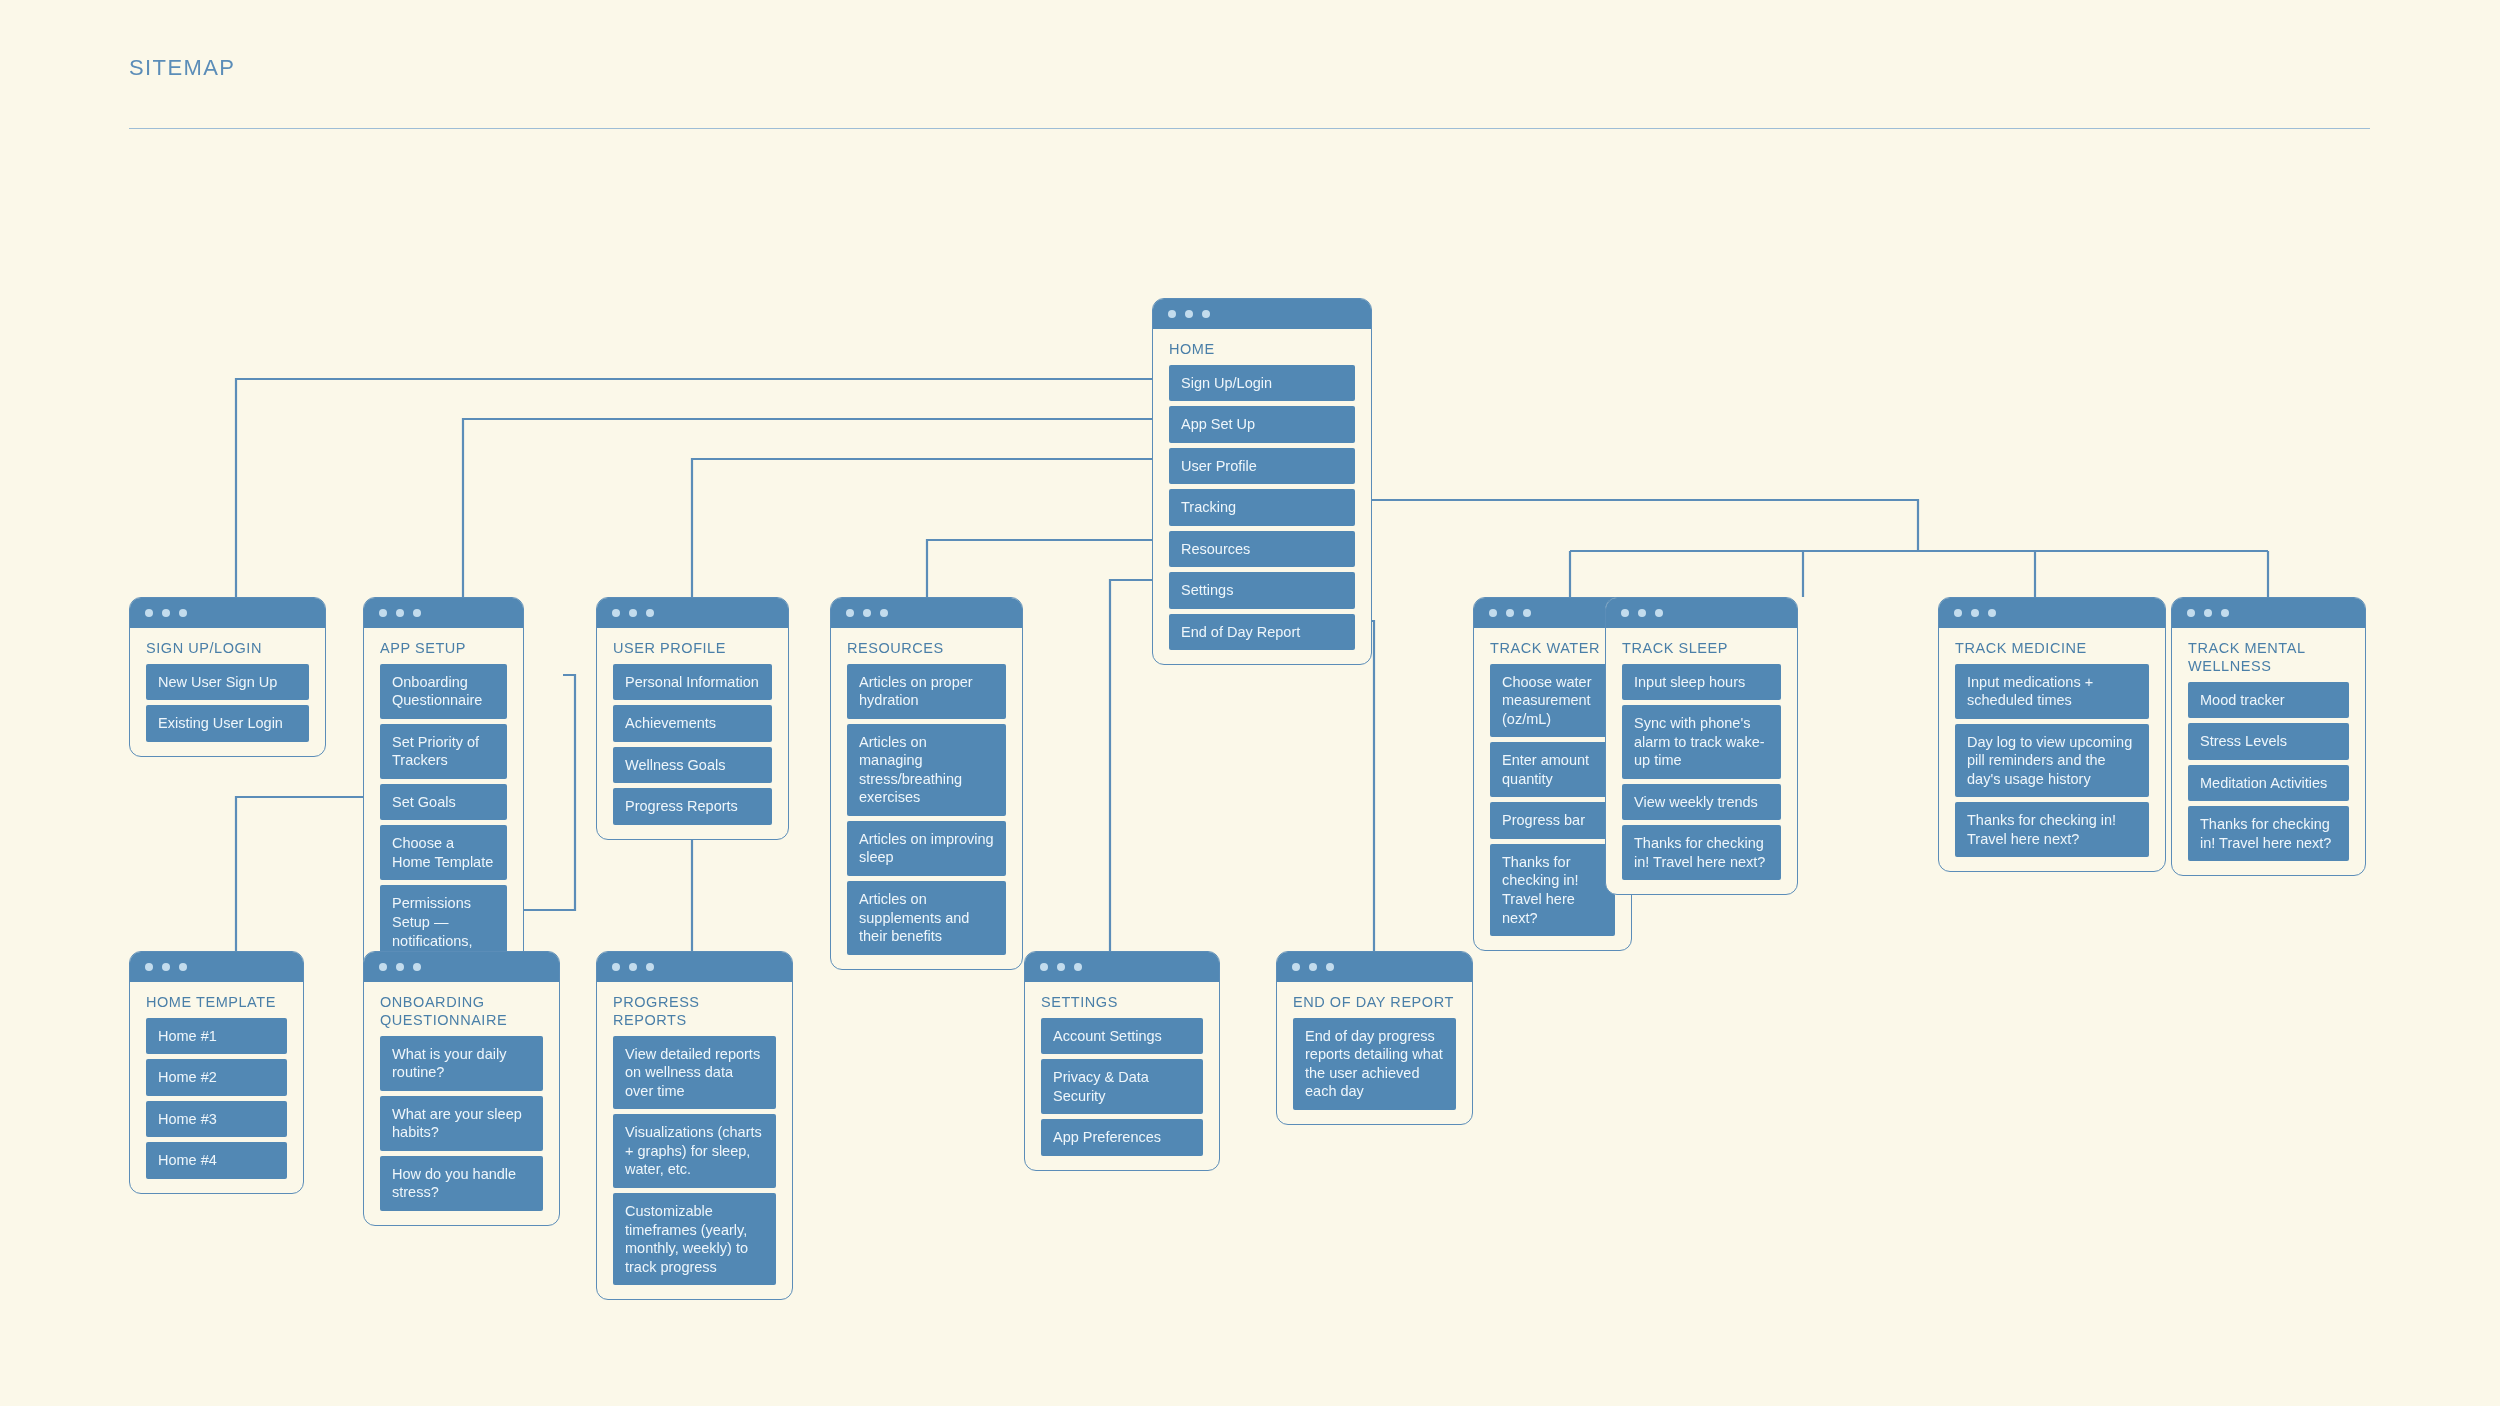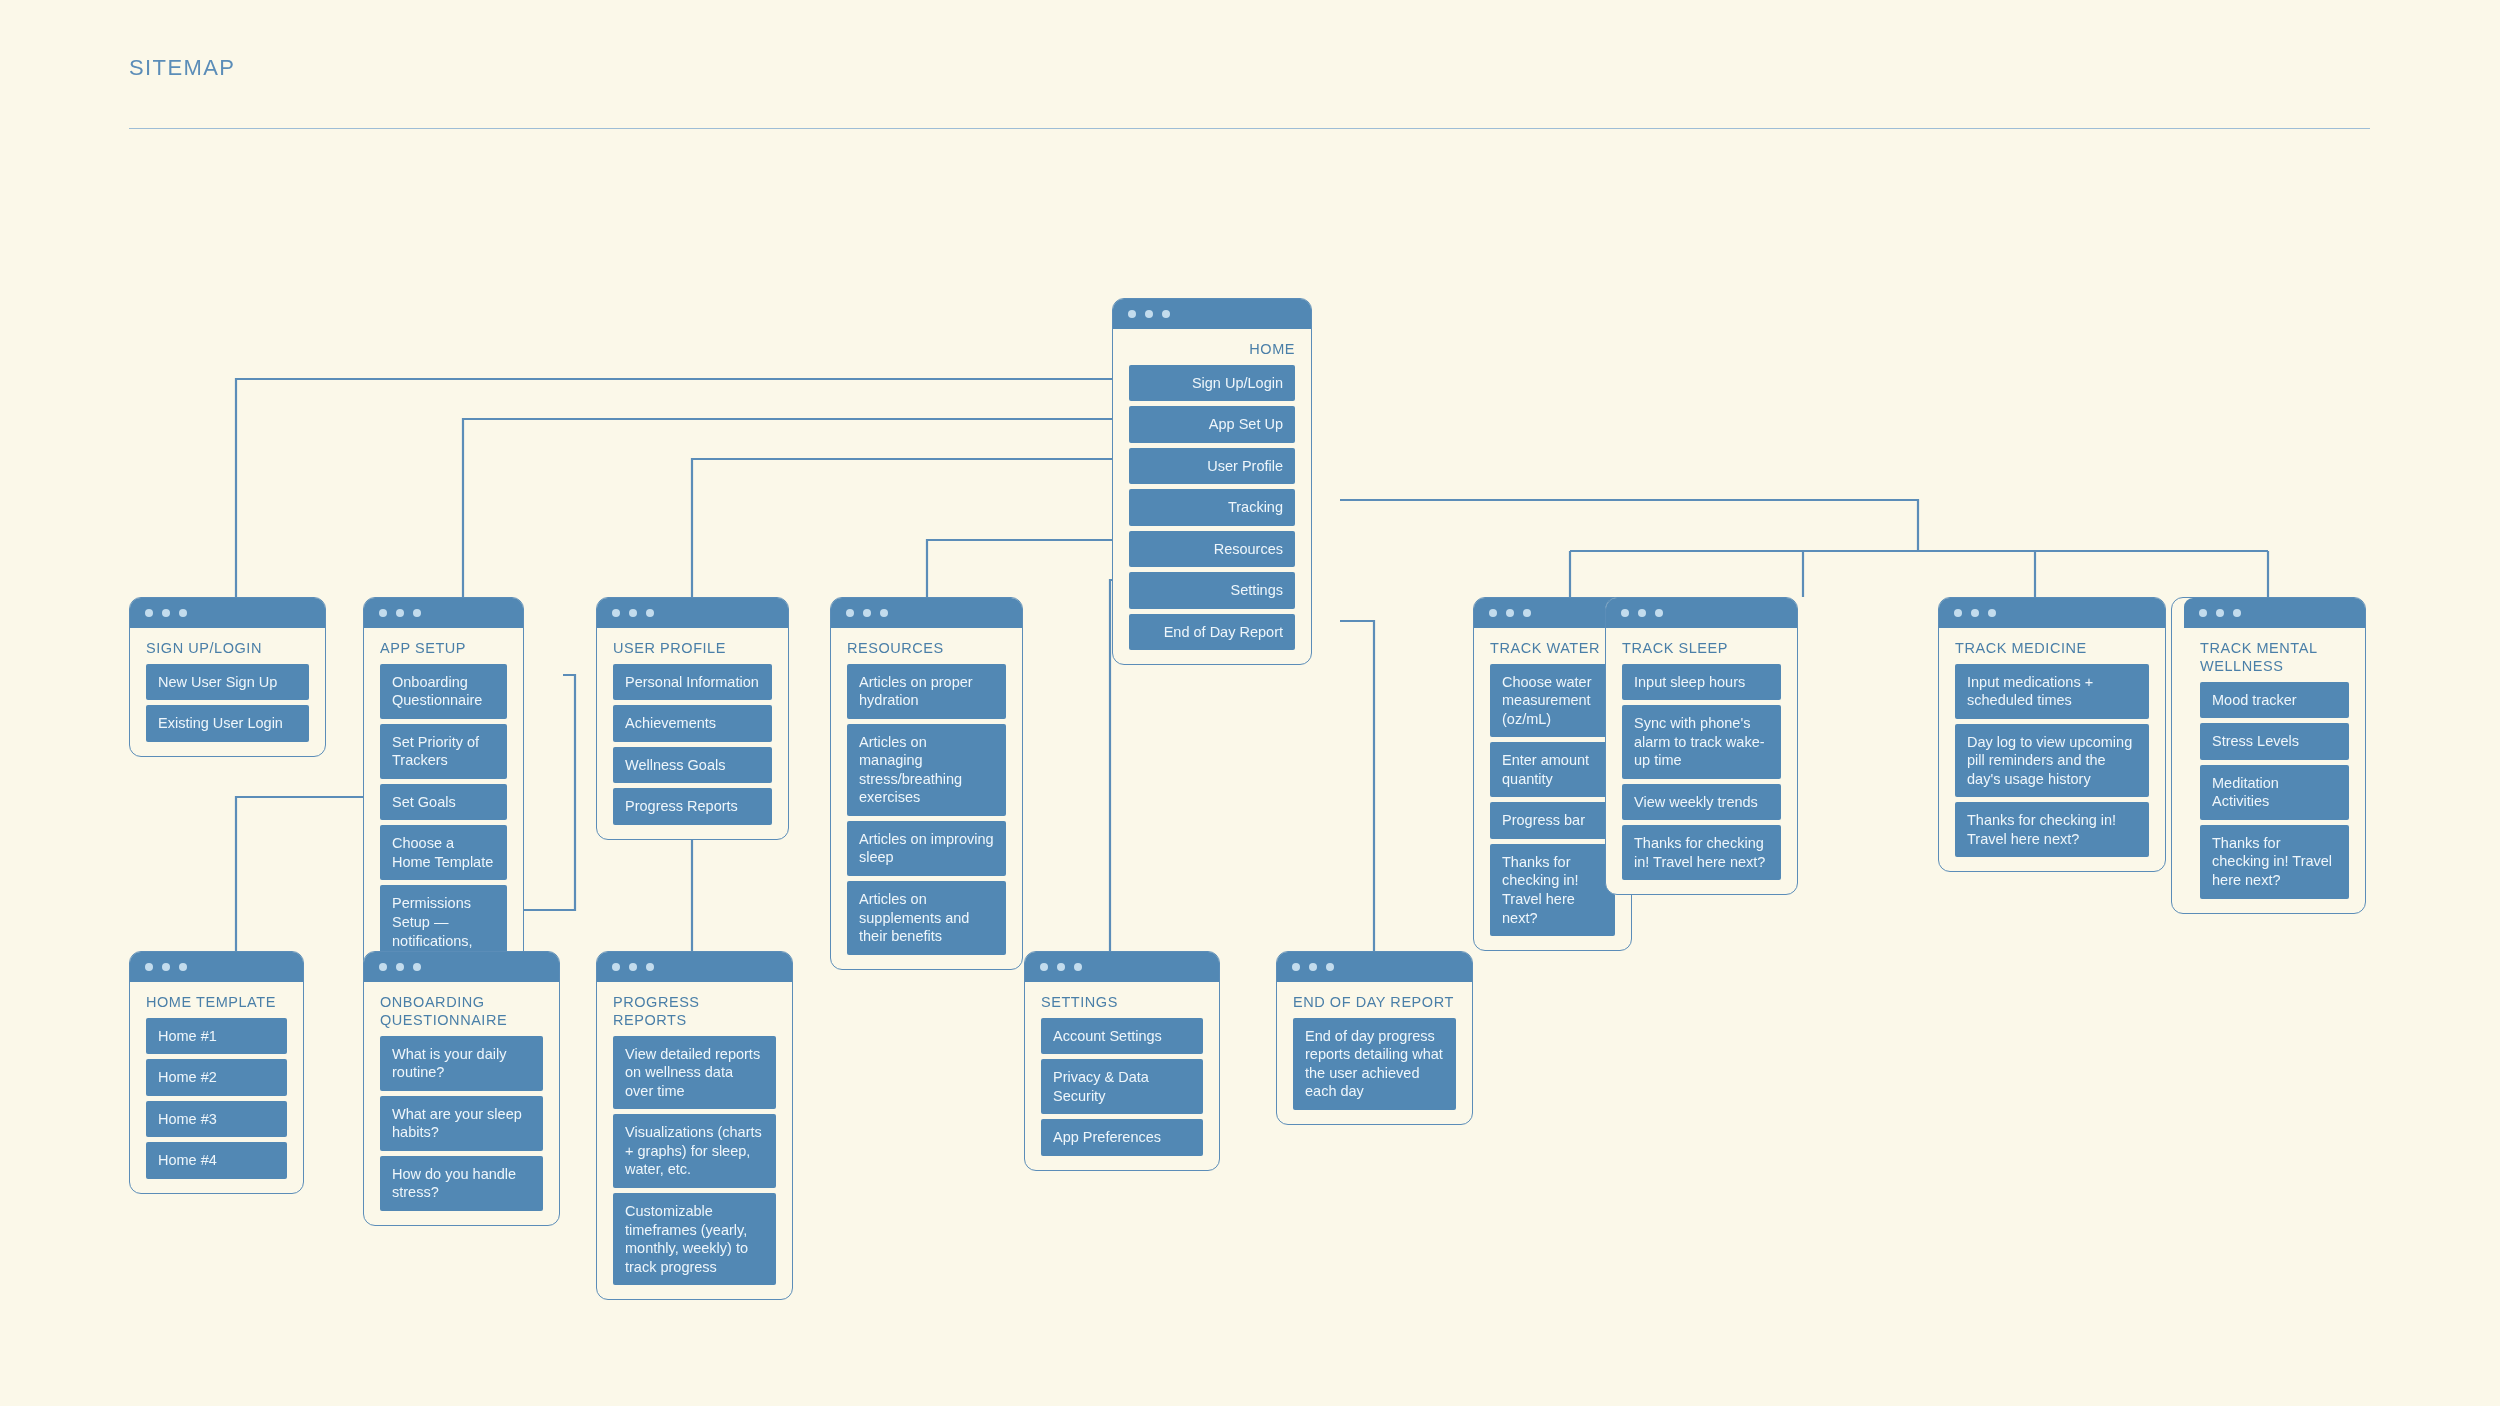--- a/index.html
+++ b/index.html
@@ -91,21 +91,21 @@
 
     <path d="M1340,621 L1374,621 L1374,951"></path>
 
     <path d="M463,797 L236,797 L236,951"></path>
 
     <path d="M563,675 L575,675 L575,910 L463,910 L463,951"></path>
 
     <path d="M692,818 L692,951"></path>
   </svg>
 
-  <div class="card" id="card-home" style="left:1112px;top:298px;width:200px;text-align:right;">
+  <div class="card" id="card-home" style="left:1152px;top:298px;width:220px;">
     <div class="titlebar">
       <span class="dot"></span>
       <span class="dot"></span>
       <span class="dot"></span>
     </div>
     <div class="card-label">HOME</div>
     <div class="items">
       <div class="item">Sign Up/Login</div>
       <div class="item">App Set Up</div>
       <div class="item">User Profile</div>
@@ -212,21 +212,21 @@
       <span class="dot"></span>
     </div>
     <div class="card-label">TRACK MEDICINE</div>
     <div class="items">
       <div class="item">Input medications + scheduled times</div>
       <div class="item">Day log to view upcoming pill reminders and the day's usage history</div>
       <div class="item">Thanks for checking in! Travel here next?</div>
     </div>
   </div>
 
-  <div class="card" style="left:2171px;top:597px;width:195px;padding-left:12px;">
+  <div class="card" style="left:2171px;top:597px;width:195px;">
     <div class="titlebar">
       <span class="dot"></span>
       <span class="dot"></span>
       <span class="dot"></span>
     </div>
     <div class="card-label">TRACK MENTAL WELLNESS</div>
     <div class="items">
       <div class="item">Mood tracker</div>
       <div class="item">Stress Levels</div>
       <div class="item">Meditation Activities</div>

